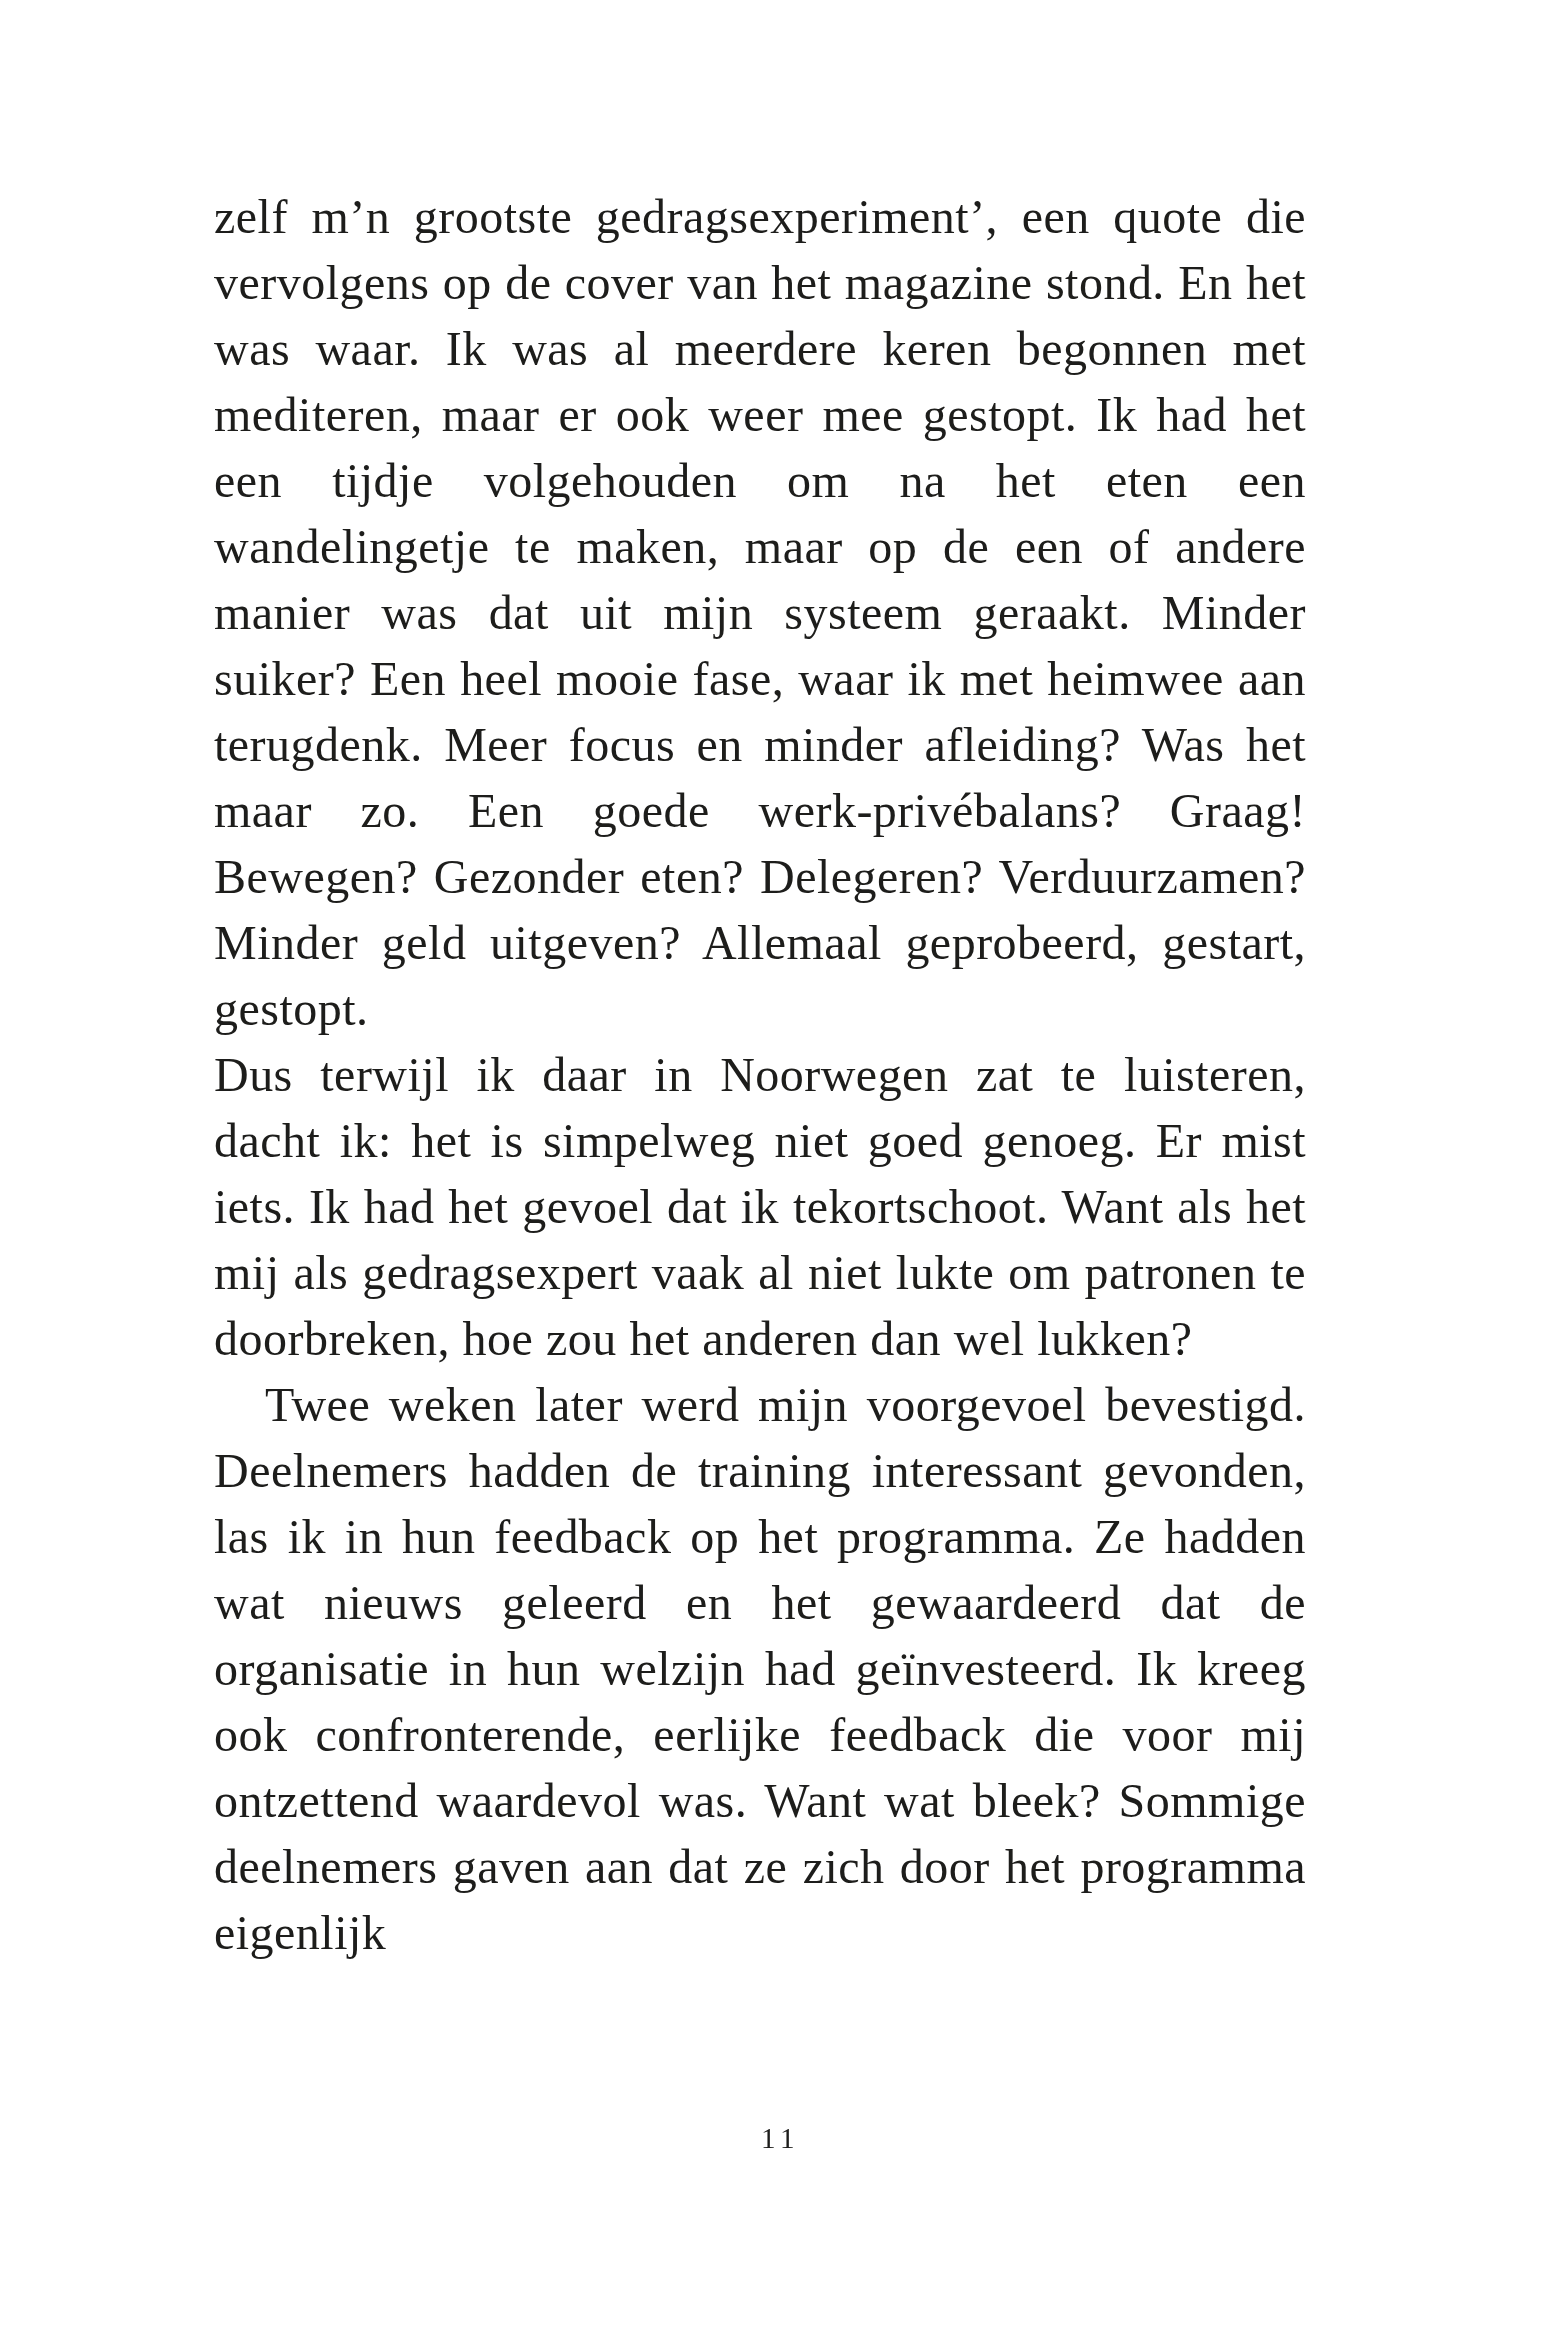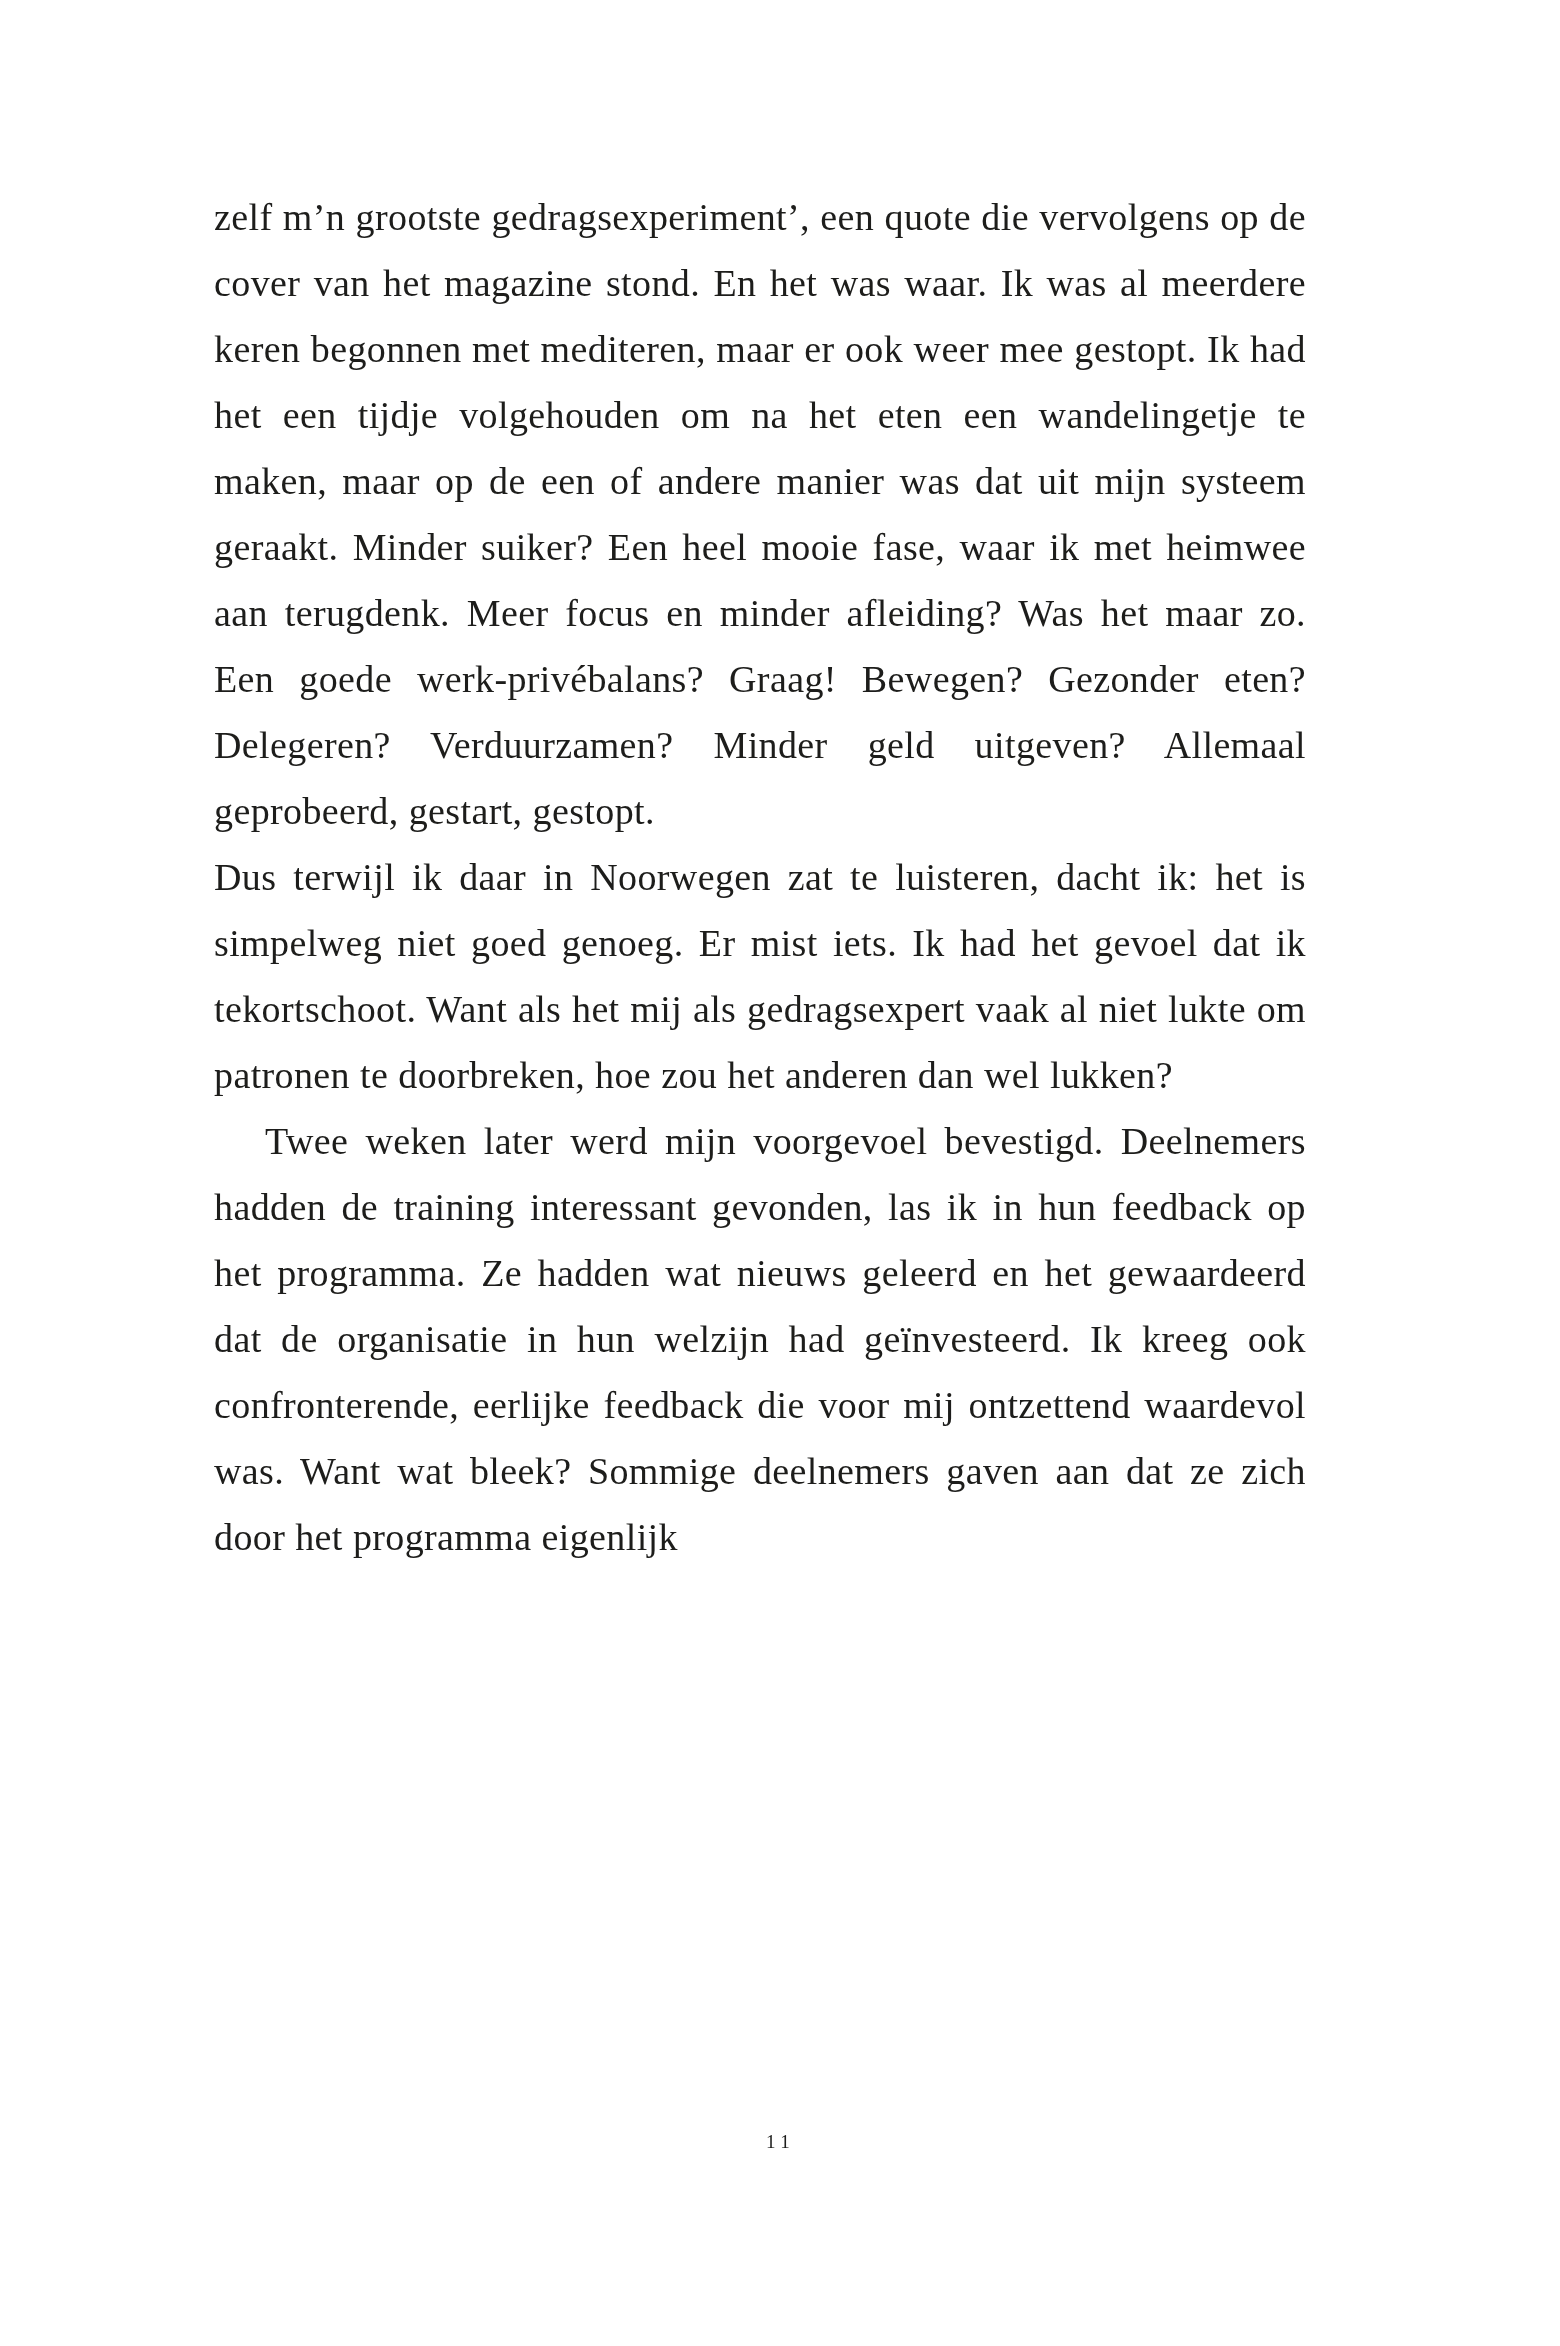--- a/index.html
+++ b/index.html
@@ -27,21 +27,21 @@
   
   .text-column {
     position: absolute;
     left: 214px;
     top: 184px;
     width: 1092px;
   }
 
   .body-paragraph {
     margin: 0;
-    font-size: 38px;
+    font-size: 48px;
     line-height: 66px;
     text-align: justify;
     text-justify: inter-word;
     color: #1d1d1b;
     letter-spacing: 0.01em;
     word-spacing: 0.005em;
     hyphens: manual;
   }
 
   .body-paragraph.indented {
@@ -80,21 +80,21 @@
     right: 0;
     top: 2119px;
     text-align: center;
     font-family: "Liberation Serif", "DejaVu Serif", serif;
     font-variant: small-caps;
     font-size: 32px;
     letter-spacing: 0.17em;
     color: #1d1d1b;
   }
   .folio .num {
-    font-size: 19px;
+    font-size: 29px;
     display: inline-block;
   }
 </style>
 </head>
 <body>
 
 <div class="page">
 
   <div class="text-column">
 

